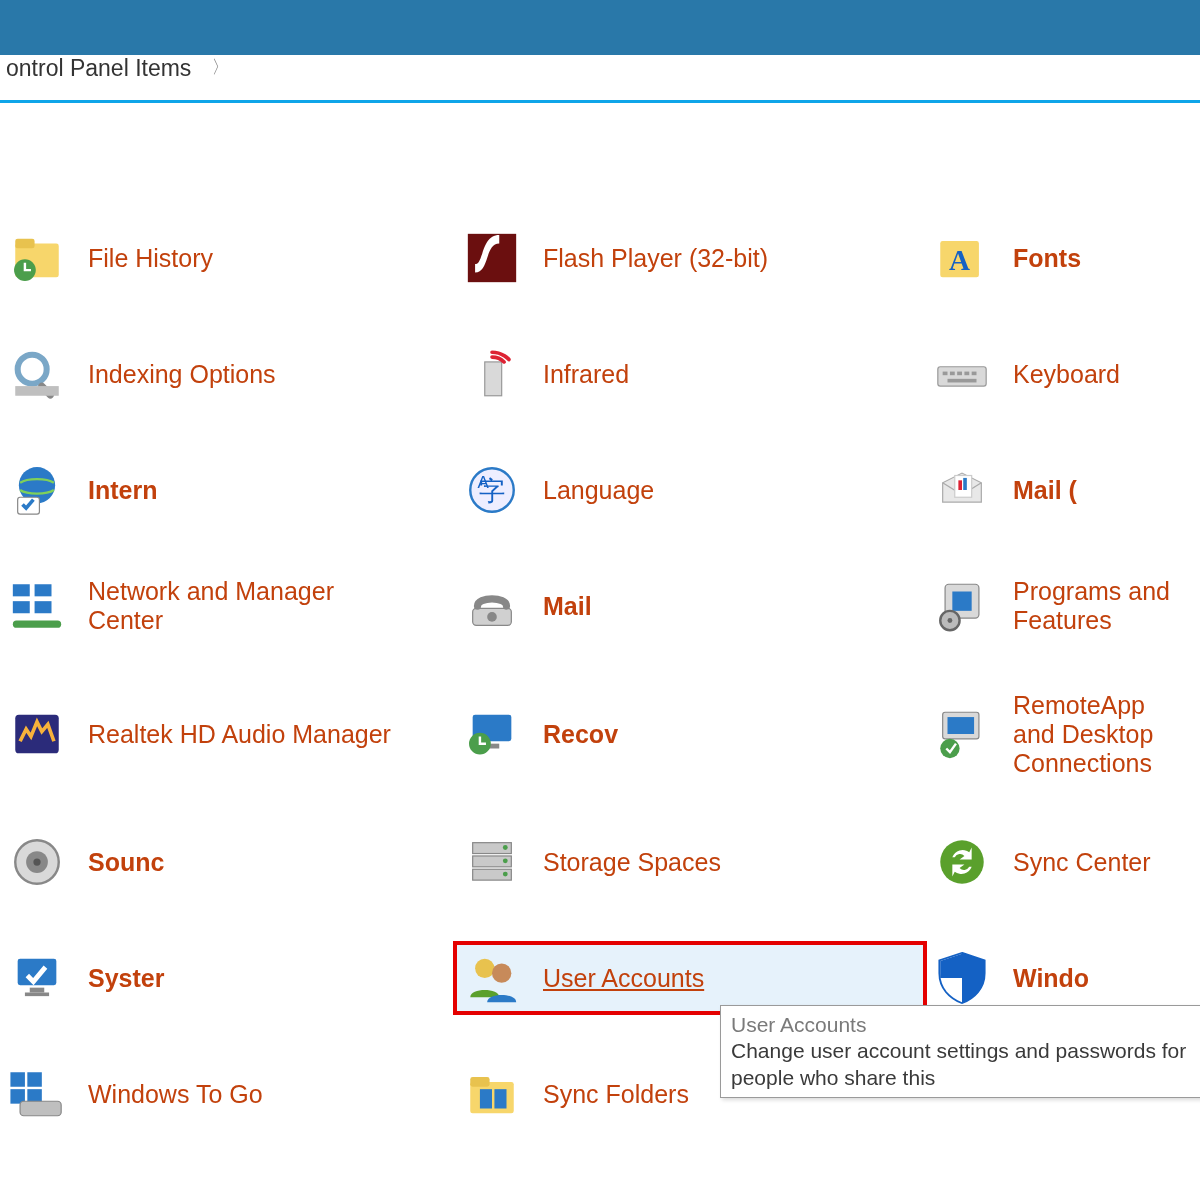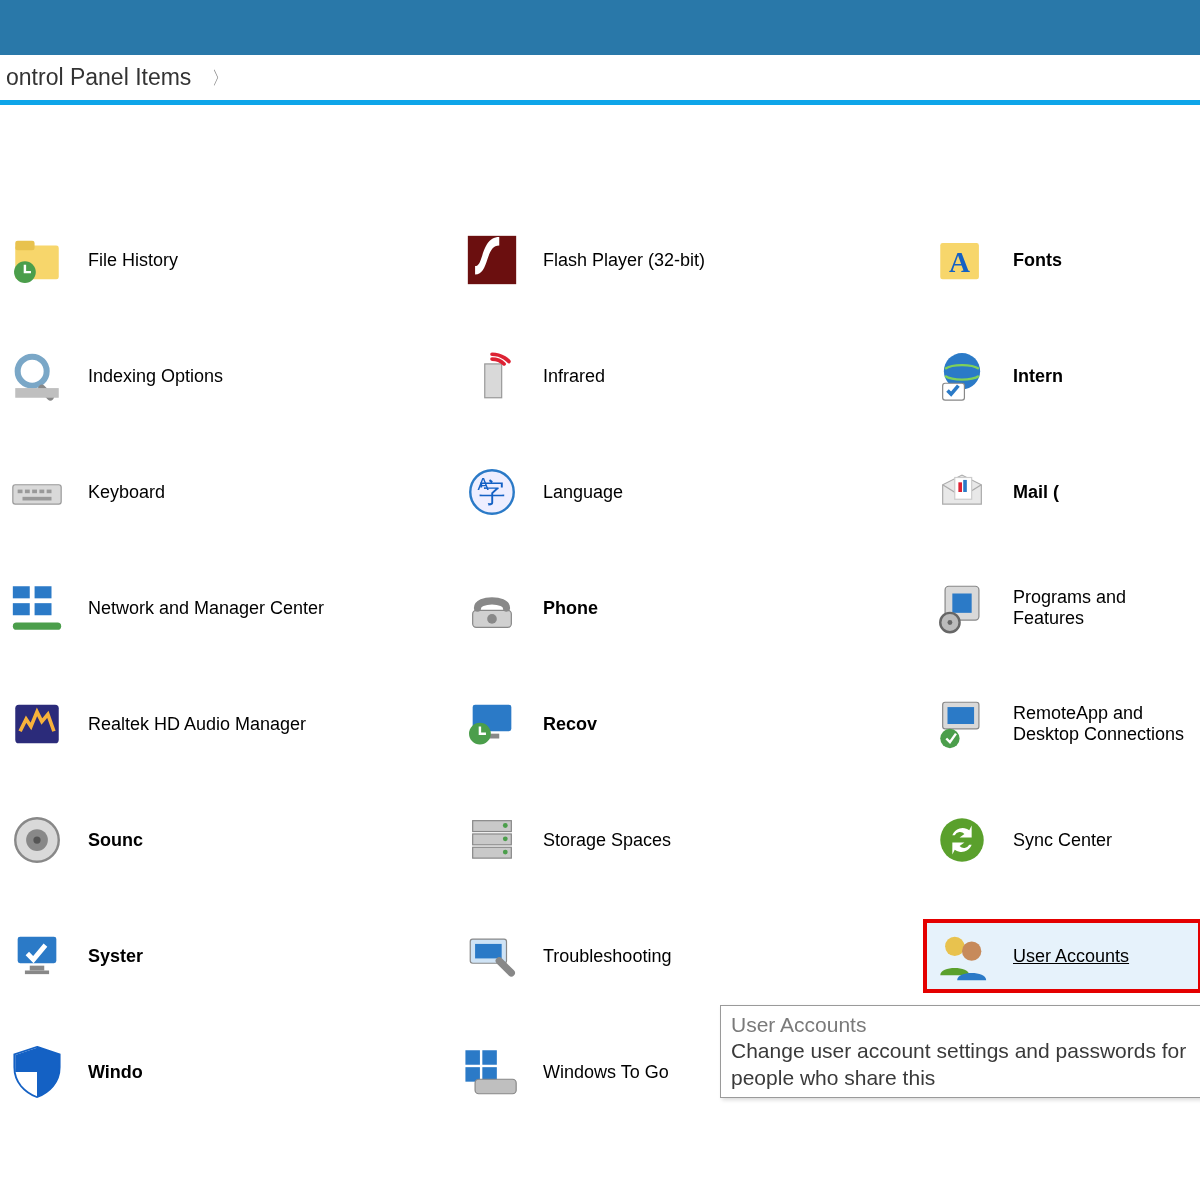--- a/index.html
+++ b/index.html
@@ -1,25 +1,25 @@
 <!DOCTYPE html>
 <html><head>
 <meta charset="utf-8">
 <style>
   html,body{margin:0;padding:0;font-family:"Segoe UI",Arial,sans-serif;background:#fff;color:#222;width:1200px;height:1200px;overflow:hidden;}
   .titlebar{background:#2978a9;height:55px;width:100%;}
-  .addressbar{height:45px;border-bottom:5px solid #0ea5e9;display:flex;align-items:center;font-size:23px;color:#333;padding-left:-10px;}
+  .addressbar{height:45px;border-bottom:3px solid #0ea5e9;display:flex;font-size:23px;color:#333;padding-left:-10px;}
   .addressbar .crumb{padding:0 6px;}
   .addressbar .chev{color:#888;padding:0 14px;font-size:18px;}
   .spacer{height:100px;width:100%;}
 
   .grid{display:grid;grid-template-columns: 455px 470px 1fr;row-gap:46px;padding-top:20px;}
   .item{display:flex;align-items:center;gap:20px;cursor:pointer;position:relative;padding:4px 8px 4px 6px;}
   .icon-slot{width:62px;height:62px;display:flex;align-items:center;justify-content:center;flex:0 0 62px;}
-  .label{color:#000000;font-size:18px;line-height:1.15;max-width:320px;}
+  .label{color:#c2410c;font-size:25px;line-height:1.15;max-width:320px;}
   .label.clip{white-space:nowrap;font-weight:bold;}
   .item.highlight{background:#e6f2fb;outline:4px solid #e40000;outline-offset:-2px;}
   .item.highlight .label{text-decoration:underline;}
 
   .tooltip{position:absolute;left:720px;top:1005px;width:470px;background:#fff;border:1px solid #9a9a9a;padding:6px 10px;font-size:21px;color:#3a3a3a;line-height:1.25;box-shadow:2px 2px 4px rgba(0,0,0,.15);}
   .tooltip .tt-title{color:#7a7a7a;}
 
   
   svg{width:58px;height:58px;}
 </style>
@@ -79,46 +79,46 @@
   </div>
   <div class="item">
     <span class="icon-slot">
       <svg viewBox="0 0 48 48">
           <rect x="18" y="14" width="14" height="28" fill="#d9d9d9" stroke="#999"></rect>
           <path d="M24 10c6 0 10 4 10 4M24 6c9 0 14 6 14 6" stroke="#d23" stroke-width="3" fill="none" stroke-linecap="round"></path>
         </svg>
     </span>
     <span class="label">Infrared</span>
   </div>
-  <div class="item">
-    <span class="icon-slot">
-      <svg viewBox="0 0 48 48">
-          <circle cx="24" cy="20" r="15" fill="#2b7ac7"></circle>
-          <path d="M10 18c6-4 22-4 28 0M10 24c6 4 22 4 28 0" stroke="#7fd05a" stroke-width="2" fill="none"></path>
-          <rect x="8" y="30" width="18" height="14" rx="2" fill="#fff" stroke="#888"></rect>
-          <path d="M12 36l3 3 6-7" stroke="#2b7ac7" stroke-width="3" fill="none"></path>
-        </svg>
-    </span>
-    <span class="label clip">Intern</span>
-  </div>
-
   <div class="item">
     <span class="icon-slot">
       <svg viewBox="0 0 48 48">
           <rect x="4" y="18" width="40" height="16" rx="2" fill="#d9d9d9" stroke="#999"></rect>
           <rect x="8" y="22" width="4" height="3" fill="#999"></rect>
           <rect x="14" y="22" width="4" height="3" fill="#999"></rect>
           <rect x="20" y="22" width="4" height="3" fill="#999"></rect>
           <rect x="26" y="22" width="4" height="3" fill="#999"></rect>
           <rect x="32" y="22" width="4" height="3" fill="#999"></rect>
           <rect x="12" y="28" width="24" height="3" fill="#999"></rect>
         </svg>
     </span>
     <span class="label">Keyboard</span>
   </div>
+
+  <div class="item">
+    <span class="icon-slot">
+      <svg viewBox="0 0 48 48">
+          <circle cx="24" cy="20" r="15" fill="#2b7ac7"></circle>
+          <path d="M10 18c6-4 22-4 28 0M10 24c6 4 22 4 28 0" stroke="#7fd05a" stroke-width="2" fill="none"></path>
+          <rect x="8" y="30" width="18" height="14" rx="2" fill="#fff" stroke="#888"></rect>
+          <path d="M12 36l3 3 6-7" stroke="#2b7ac7" stroke-width="3" fill="none"></path>
+        </svg>
+    </span>
+    <span class="label clip">Intern</span>
+  </div>
   <div class="item">
     <span class="icon-slot">
       <svg viewBox="0 0 48 48">
           <circle cx="24" cy="24" r="18" fill="#eef" stroke="#2b7ac7" stroke-width="2"></circle>
           <text x="24" y="32" font-size="22" fill="#1461c4" text-anchor="middle">字</text>
           <text x="12" y="22" font-size="14" fill="#1461c4">A</text>
         </svg>
     </span>
     <span class="label">Language</span>
   </div>
@@ -148,21 +148,21 @@
     <span class="label">Network and Manager Center</span>
   </div>
   <div class="item">
     <span class="icon-slot">
       <svg viewBox="0 0 48 48">
           <rect x="8" y="26" width="32" height="14" rx="3" fill="#d0d0d0" stroke="#888"></rect>
           <path d="M12 24c0-8 24-8 24 0" stroke="#888" stroke-width="6" fill="none" stroke-linecap="round"></path>
           <circle cx="24" cy="33" r="4" fill="#888"></circle>
         </svg>
     </span>
-    <span class="label clip">Phone</span>
+    <span class="label clip">Mail</span>
   </div>
 
   <div class="item">
     <span class="icon-slot">
       <svg viewBox="0 0 48 48">
           <rect x="10" y="6" width="28" height="28" rx="3" fill="#d9d9d9" stroke="#888"></rect>
           <rect x="16" y="12" width="16" height="16" fill="#2b7ac7"></rect>
           <circle cx="14" cy="36" r="8" fill="#bbb" stroke="#666" stroke-width="2"></circle>
           <circle cx="14" cy="36" r="2" fill="#666"></circle>
         </svg>
@@ -239,30 +239,20 @@
       <svg viewBox="0 0 48 48">
           <rect x="8" y="8" width="32" height="22" rx="2" fill="#2b7ac7"></rect>
           <rect x="18" y="32" width="12" height="4" fill="#888"></rect>
           <rect x="14" y="36" width="20" height="3" fill="#888"></rect>
           <path d="M16 22l5 5 10-12" stroke="#fff" stroke-width="4" fill="none"></path>
         </svg>
     </span>
     <span class="label clip">Syster</span>
   </div>
 
-  <div class="item">
-    <span class="icon-slot">
-      <svg viewBox="0 0 48 48">
-          <rect x="6" y="10" width="30" height="20" rx="2" fill="#cfe3f5" stroke="#888"></rect>
-          <rect x="10" y="14" width="22" height="12" fill="#2b7ac7"></rect>
-          <path d="M30 28l10 10" stroke="#888" stroke-width="6" stroke-linecap="round"></path>
-        </svg>
-    </span>
-    <span class="label">Troubleshooting</span>
-  </div>
   <div class="item highlight">
     <span class="icon-slot">
       <svg viewBox="0 0 48 48">
           <circle cx="18" cy="16" r="8" fill="#e8c24e"></circle>
           <path d="M6 40c0-8 24-8 24 0z" fill="#5aa02c"></path>
           <circle cx="32" cy="20" r="8" fill="#c78a5a"></circle>
           <path d="M20 44c0-8 24-8 24 0z" fill="#2b7ac7"></path>
         </svg>
     </span>
     <span class="label">User Accounts</span>

